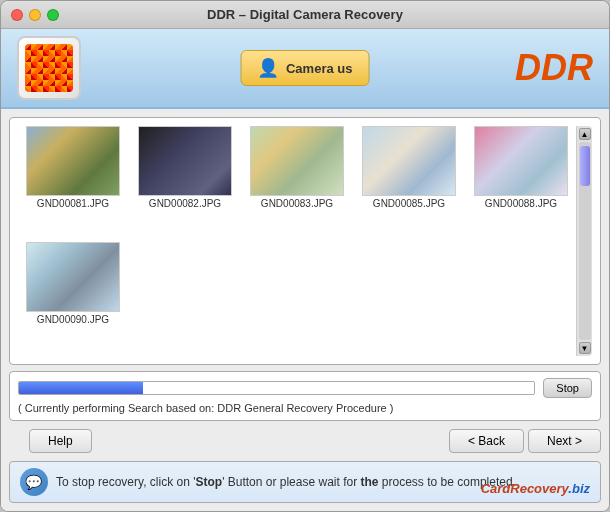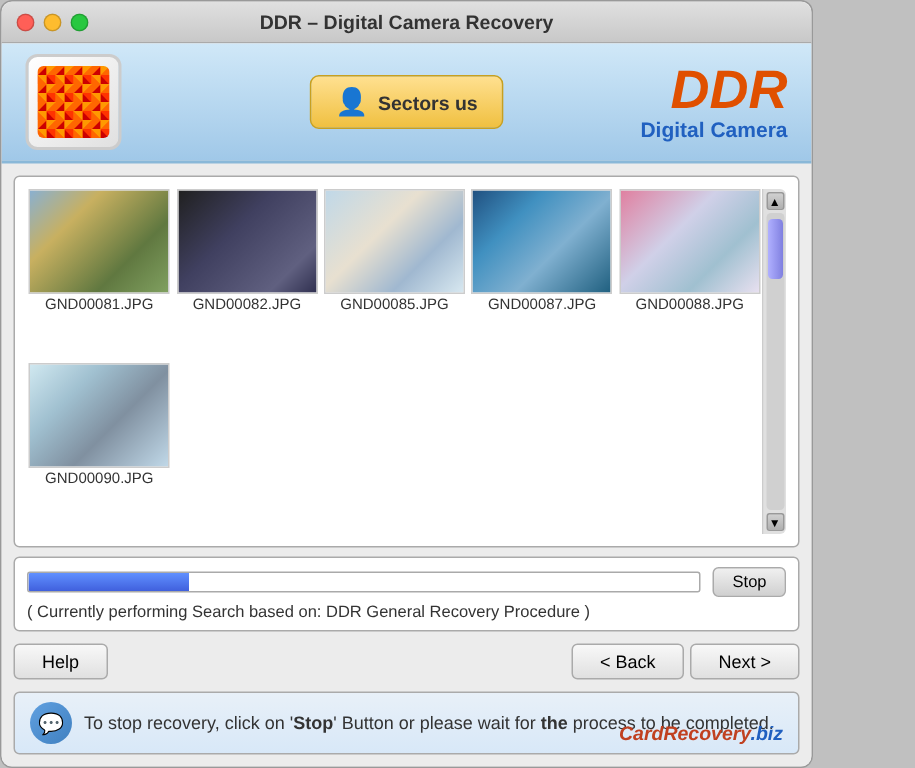--- a/index.html
+++ b/index.html
@@ -6,21 +6,21 @@
     body {
       width: 610px;
       height: 512px;
       background: #c0c0c0;
       font-family: 'Helvetica Neue', Arial, sans-serif;
       font-size: 12px;
       overflow: hidden;
     }
 
     .window {
-      width: 542px;
+      width: 610px;
       height: 512px;
       background: #ececec;
       border-radius: 8px;
       border: 1px solid #999;
       display: flex;
       flex-direction: column;
       overflow: hidden;
     }
 
     
@@ -266,20 +266,21 @@
       font-size: 11px;
       color: #333;
     }
 
     
     .bottom-buttons {
       display: flex;
       align-items: center;
       justify-content: space-between;
       padding: 2px 0;
+      margin-left: 20px;
     }
     .bottom-btn {
       background: linear-gradient(to bottom, #f8f8f8, #e0e0e0);
       border: 1px solid #aaa;
       border-radius: 4px;
       padding: 4px 18px;
       font-size: 12px;
       cursor: pointer;
     }
     .nav-btns {
@@ -356,49 +357,48 @@
     <span class="titlebar-title">DDR – Digital Camera Recovery</span>
   </div>
 
   <div class="header">
     <div class="logo-box">
       <div class="logo-checkerboard"></div>
     </div>
 
     <button class="contact-btn">
       <span class="contact-icon">👤</span>
-      <span>Sectors us</span>
+      <span>Camera us</span>
     </button>
 
     <div class="ddr-brand">
       <div class="ddr-text">DDR</div>
-      <div class="ddr-sub">Digital Camera</div>
     </div>
   </div>
 
   <div class="main-content">
 
     <div class="photo-grid-container">
       <div class="photo-grid" id="photo-grid">
 
       <div class="photo-item">
             <div class="photo-thumb thumb-81"></div>
             <span class="photo-label">GND00081.JPG</span>
           </div>
           <div class="photo-item">
             <div class="photo-thumb thumb-82"></div>
             <span class="photo-label">GND00082.JPG</span>
           </div>
           <div class="photo-item">
+            <div class="photo-thumb thumb-83"></div>
+            <span class="photo-label">GND00083.JPG</span>
+          </div>
+          <div class="photo-item">
             <div class="photo-thumb thumb-85"></div>
             <span class="photo-label">GND00085.JPG</span>
-          </div>
-          <div class="photo-item">
-            <div class="photo-thumb thumb-87"></div>
-            <span class="photo-label">GND00087.JPG</span>
           </div>
           <div class="photo-item">
             <div class="photo-thumb thumb-88"></div>
             <span class="photo-label">GND00088.JPG</span>
           </div>
           <div class="photo-item">
             <div class="photo-thumb thumb-90"></div>
             <span class="photo-label">GND00090.JPG</span>
           </div>
         </div>

